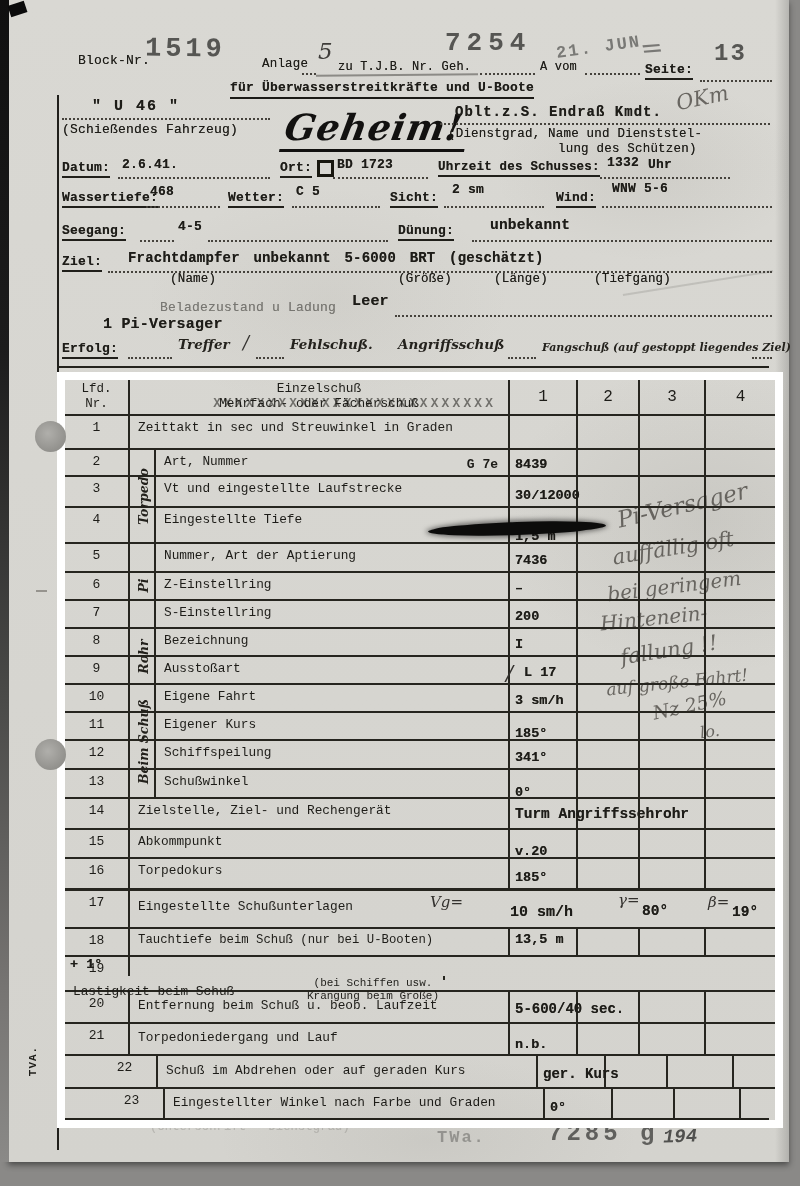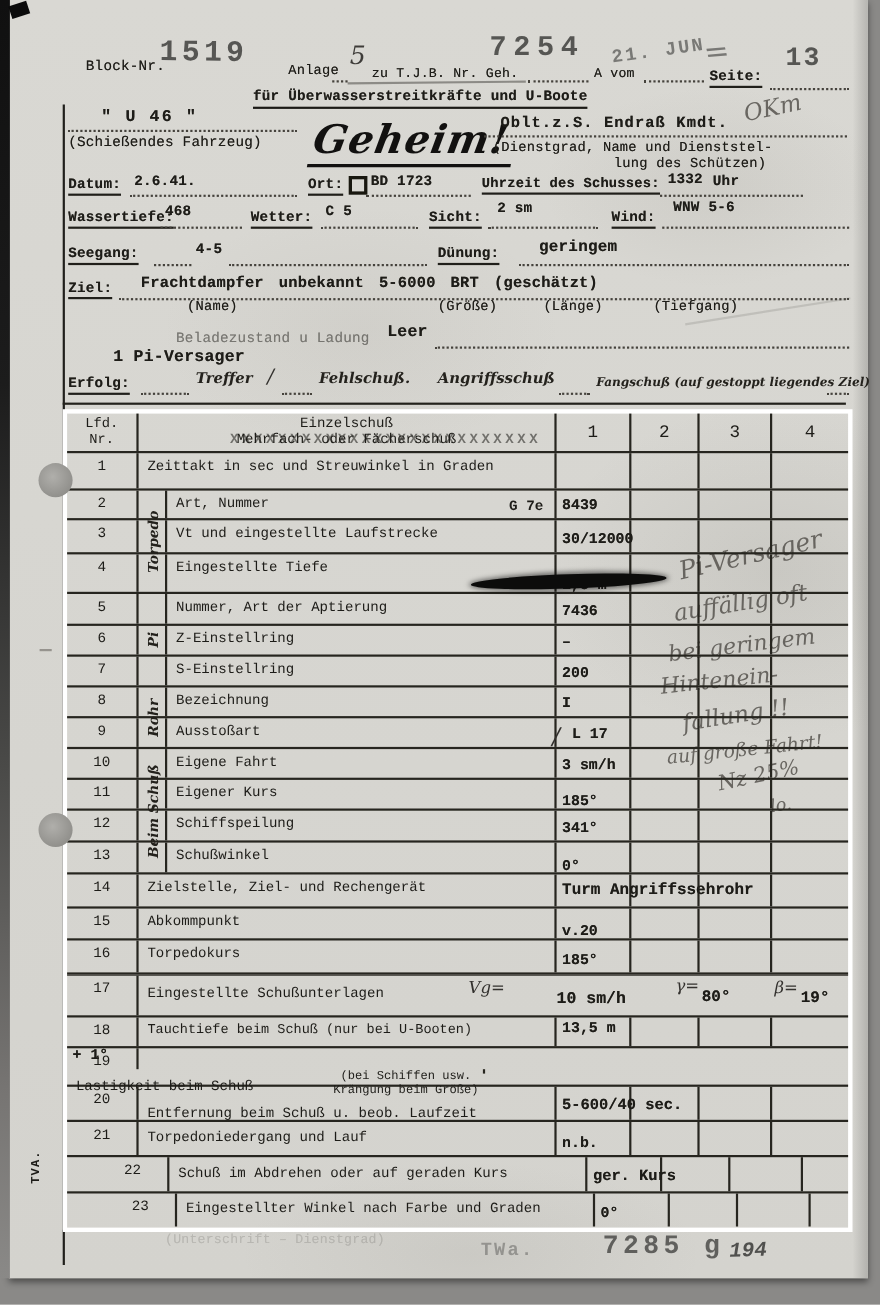--- a/index.html
+++ b/index.html
@@ -25,21 +25,21 @@
   .script{font-family:"DejaVu Serif",serif;font-style:italic;font-weight:600;color:#24221d;white-space:nowrap;}
   .faint{opacity:.5;}
   
   .lband{position:absolute;left:0;top:0;width:9px;height:1162px;
     background:linear-gradient(to bottom,#101010 0%,#1c1c1c 30%,#4a4a48 60%,#767472 85%,#8a8987 100%);}
   .cornermark{position:absolute;left:9px;top:3px;width:17px;height:12px;background:#0b0b0b;transform:rotate(-18deg);}
   .vline{position:absolute;left:57px;top:95px;width:2px;height:1055px;background:#201f1b;}
   .hole{position:absolute;width:31px;height:31px;border-radius:50%;z-index:6;
     background:radial-gradient(circle at 42% 40%, #b0afab, #94938f 65%, #858480);}
   
-  .tbl{position:absolute;left:57px;top:372px;width:710px;height:740px;border:4px solid #ffffff;z-index:2;}
+  .tbl{position:absolute;left:57px;top:372px;width:710px;height:740px;border:8px solid #ffffff;z-index:2;}
   .trow{display:flex;border-bottom:2px solid #26251f;box-sizing:border-box;}
   .trow.thick{border-top:1px solid #26251f;}
   .c{box-sizing:border-box;border-right:2px solid #26251f;position:relative;}
   .c.last{border-right:none;}
   .cnum{width:65px;text-align:center;padding-top:4px;font-size:13px;}
   .cgrp{width:26px;}
   .clbl{width:354px;padding:4px 0 0 8px;font-size:12.8px;}
   .clblw{width:380px;padding:4px 0 0 8px;font-size:12.8px;}
   .cv1{width:68px;}.cv2{width:62px;}.cv3{width:66px;}.cv4{flex:1;}
   .cmer{flex:1;}
@@ -119,21 +119,21 @@
   <span class="a dl" style="left:444px;top:204px;width:100px;"></span>
   <span class="a t ul" style="left:556px;top:190px;">Wind:</span>
   <span class="a t b" style="left:612px;top:181px;">WNW 5-6</span>
   <span class="a dl" style="left:602px;top:204px;width:170px;"></span>
 
   <span class="a t ul" style="left:62px;top:223px;">Seegang:</span>
   <span class="a dl" style="left:140px;top:238px;width:34px;"></span>
   <span class="a t b" style="left:178px;top:219px;">4-5</span>
   <span class="a dl" style="left:208px;top:238px;width:180px;"></span>
   <span class="a t ul" style="left:398px;top:223px;">Dünung:</span>
-  <span class="a t b" style="left:490px;top:217px;font-size:14.5px;">geringem</span>
+  <span class="a t b" style="left:490px;top:217px;font-size:14.5px;">unbekannt</span>
   <span class="a dl" style="left:472px;top:238px;width:300px;"></span>
 
   <span class="a t ul" style="left:62px;top:254px;">Ziel:</span>
   <span class="a dl" style="left:108px;top:269px;width:664px;"></span>
   <span class="a t b" style="left:128px;top:250px;font-size:14px;word-spacing:5px;">Frachtdampfer  unbekannt  5-6000 BRT  (geschätzt)</span>
   <span class="a t" style="left:170px;top:272px;font-size:12.5px;">(Name)</span>
   <span class="a t" style="left:398px;top:272px;font-size:12.5px;">(Größe)</span>
   <span class="a t" style="left:494px;top:272px;font-size:12.5px;">(Länge)</span>
   <span class="a t" style="left:594px;top:272px;font-size:12.5px;">(Tiefgang)</span>
   <div class="arrow"></div>
@@ -400,21 +400,21 @@
       <div class="c cv1">
           <span class="val" style="bottom:8px;">+ 1°</span>
         </div>
       <div class="c cv2"></div>
         <div class="c cv3"></div>
         <div class="c cv4 last"></div>
     </div>
 
     <div class="trow" style="height:32px;">
       <div class="c cnum">20</div>
-      <div class="c clblw" style="padding-top:16px;">Entfernung beim Schuß u. beob. Laufzeit</div>
+      <div class="c clblw" style="padding-top:6px;">Entfernung beim Schuß u. beob. Laufzeit</div>
       <div class="c cv1">
           <span class="val" style="font-size:14px;bottom:5px;">5-600/40 sec.</span>
         </div>
       <div class="c cv2"></div>
         <div class="c cv3"></div>
         <div class="c cv4 last"></div>
     </div>
 
     <div class="trow" style="height:32px;">
       <div class="c cnum">21</div>

